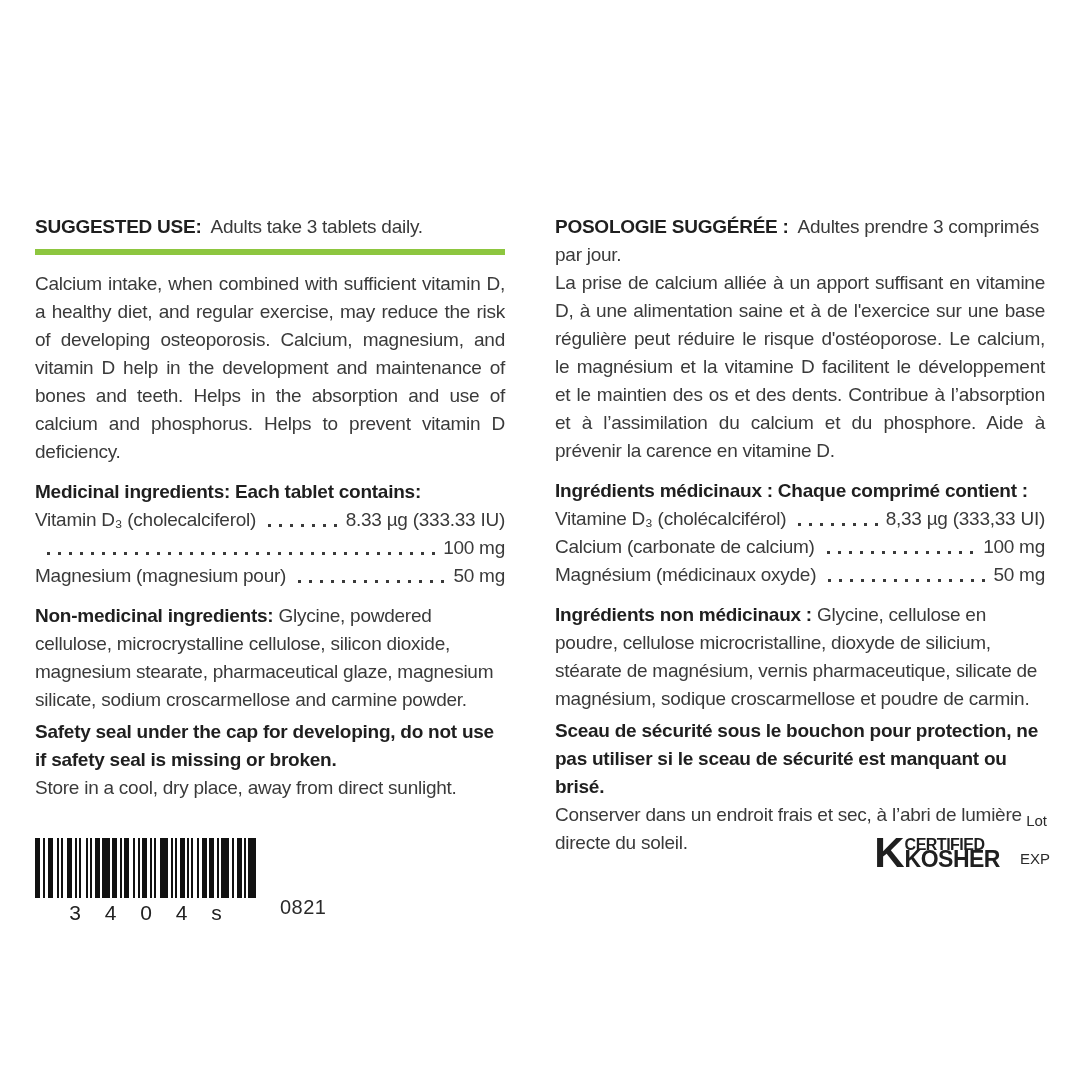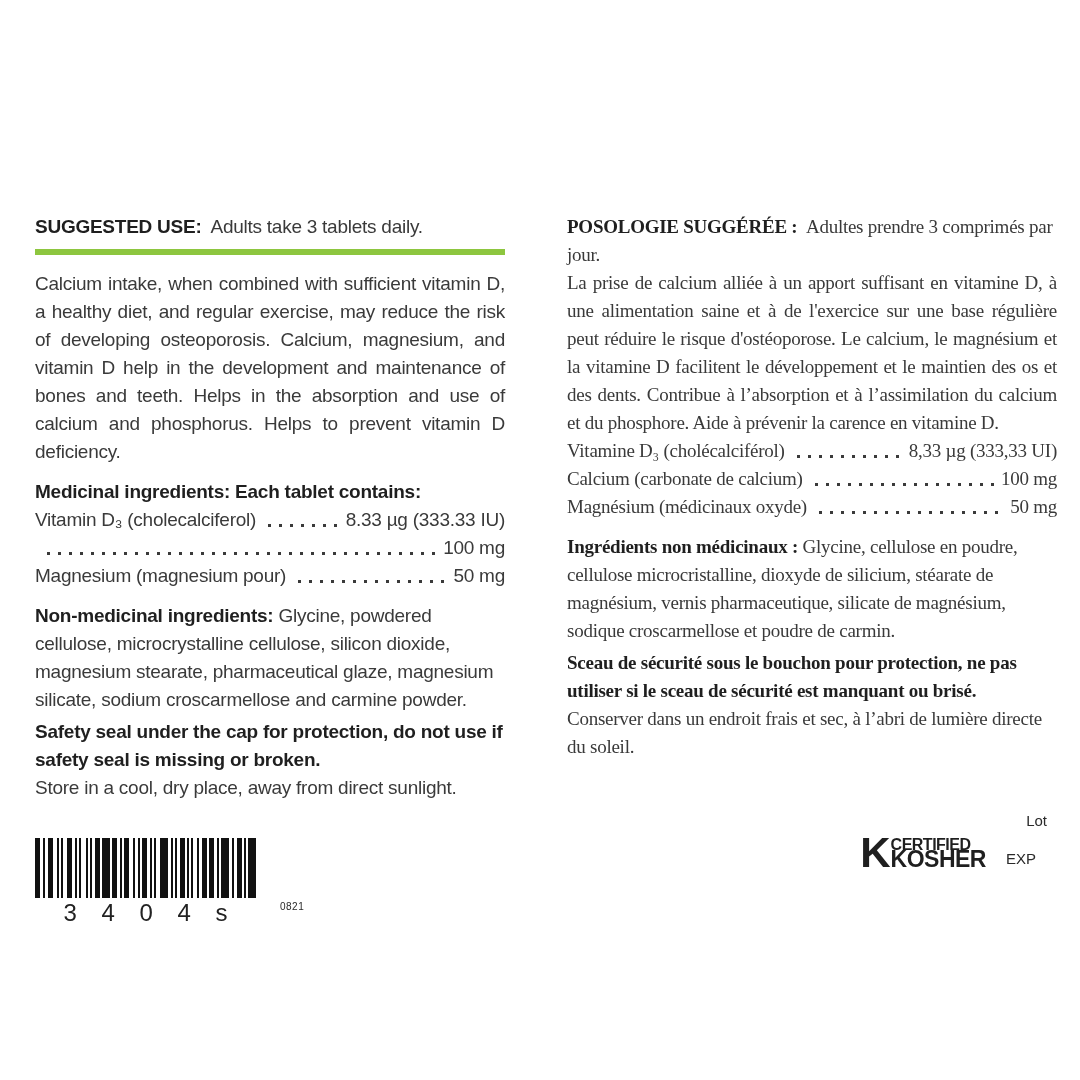--- a/index.html
+++ b/index.html
@@ -5,52 +5,52 @@
   html,body{margin:0;padding:0;}
   body{
     width:1080px;height:1080px;position:relative;overflow:hidden;
     background:#ffffff;
     font-family:"Liberation Sans","DejaVu Sans",sans-serif;
     color:#3a3a3a;
     -webkit-font-smoothing:antialiased;
   }
   .col{position:absolute;top:213px;font-size:19px;line-height:28px;letter-spacing:-0.25px;}
   .col-left{left:35px;width:470px;}
-  .col-right{left:567px;width:490px;font-family:Liberation Serif, serif;}
+  .col-right{left:555px;width:490px;}
   p{margin:0;}
   strong,b,.bold{font-weight:700;color:#1f1f1f;}
   .just{text-align:justify;}
   .heading-line strong{margin-right:5px;text-align:center;}
   .divider{height:6px;margin:8px 0 15px 0;background:var(--accent,#8dc63f);}
   .sec{margin-top:12px;}
   .sec-sm{margin-top:4px;}
   .ing-row{display:flex;align-items:flex-end;}
   .ing-name,.ing-value{white-space:nowrap;}
   .ing-leader{
     flex:1;min-width:24px;height:28px;margin:0 7px 0 8px;
     background-image:radial-gradient(circle,#3a3a3a 1.5px,rgba(0,0,0,0) 1.9px);
     background-size:11px 5px;background-repeat:repeat-x;background-position:left bottom 6px;
   }
   
   .barcode-wrap{margin-top:36px;display:flex;align-items:flex-end;}
   .barcode-col{display:flex;flex-direction:column;}
   .barcode{display:flex;height:60px;}
   .barcode div{background:#111111;}
-  .bc-digits{text-align:center;font-size:24px;letter-spacing:9px;padding-left:9px;margin-top:1px;color:#222;}
-  .bc-code{font-size:10px;letter-spacing:0.5px;margin:0 0 6px 24px;color:#2a2a2a;}
+  .bc-digits{text-align:center;font-size:21px;letter-spacing:9px;padding-left:9px;margin-top:1px;color:#222;}
+  .bc-code{font-size:20px;letter-spacing:0.5px;margin:0 0 6px 24px;color:#2a2a2a;}
   
   .bottom-right{position:absolute;left:905px;top:812px;width:145px;display:flex;flex-direction:column;align-items:flex-end;font-size:15px;line-height:18px;color:#2a2a2a;}
   .lot{margin-right:3px;}
   .br-row{display:flex;align-items:flex-end;margin-top:7px;}
   .kosher{display:flex;align-items:center;color:#1f1f1f;}
   .kosher-k{font-size:42px;font-weight:700;line-height:32px;letter-spacing:-2px;}
   .kosher-words{display:flex;flex-direction:column;margin-left:2px;}
   .kosher-certified{font-size:16px;font-weight:700;line-height:13px;letter-spacing:-0.5px;}
   .kosher-kosher{font-size:23px;font-weight:700;line-height:17px;letter-spacing:-0.5px;}
-  .exp{margin:0 14px 1px 20px;}
+  .exp{margin:0 0 1px 20px;}
 </style>
 </head>
 <body>
 
 <div class="col col-left">
 
   <p class="heading-line"><strong>SUGGESTED USE:</strong><span> Adults take 3 tablets daily.</span></p>
 
   <div class="divider"></div>
 
@@ -68,21 +68,21 @@
     <span class="ing-value">100 mg</span>
   </div>
   <div class="ing-row">
     <span class="ing-name">Magnesium (magnesium pour)</span>
     <span class="ing-leader"></span>
     <span class="ing-value">50 mg</span>
   </div>
 
   <p class="sec"><strong>Non-medicinal ingredients:</strong> <span>Glycine, powdered cellulose, microcrystalline cellulose, silicon dioxide, magnesium stearate, pharmaceutical glaze, magnesium silicate, sodium croscarmellose and carmine powder.</span></p>
 
-  <p class="sec-sm bold">Safety seal under the cap for protection, do not use if safety seal is missing or broken.</p>
+  <p class="sec-sm bold">Safety seal under the cap for developing, do not use if safety seal is missing or broken.</p>
 
   <p>Store in a cool, dry place, away from direct sunlight.</p>
 
   <div class="barcode-wrap">
     <div class="barcode-col">
       <div class="barcode">
           <div style="width:5px;margin-right:3px;"></div>
           <div style="width:2px;margin-right:3px;"></div>
           <div style="width:5px;margin-right:4px;"></div>
           <div style="width:2px;margin-right:2px;"></div>
@@ -124,20 +124,21 @@
   </div>
 
 </div>
 
 <div class="col col-right">
 
   <p class="heading-line"><strong>POSOLOGIE SUGGÉRÉE :</strong><span> Adultes prendre 3 comprimés par jour.</span></p>
 
   <p class="just">La prise de calcium alliée à un apport suffisant en vitamine D, à une alimentation saine et à de l'exercice sur une base régulière peut réduire le risque d'ostéoporose. Le calcium, le magnésium et la vitamine D facilitent le développement et le maintien des os et des dents. Contribue à l’absorption et à l’assimilation du calcium et du phosphore. Aide à prévenir la carence en vitamine D.</p>
 
+  <p class="sec bold">Ingrédients médicinaux : Chaque comprimé contient :</p>
 
   <div class="ing-row">
     <span class="ing-name">Vitamine D₃ (cholécalciférol)</span>
     <span class="ing-leader"></span>
     <span class="ing-value">8,33 µg (333,33 UI)</span>
   </div>
   <div class="ing-row">
     <span class="ing-name">Calcium (carbonate de calcium)</span>
     <span class="ing-leader"></span>
     <span class="ing-value">100 mg</span>

